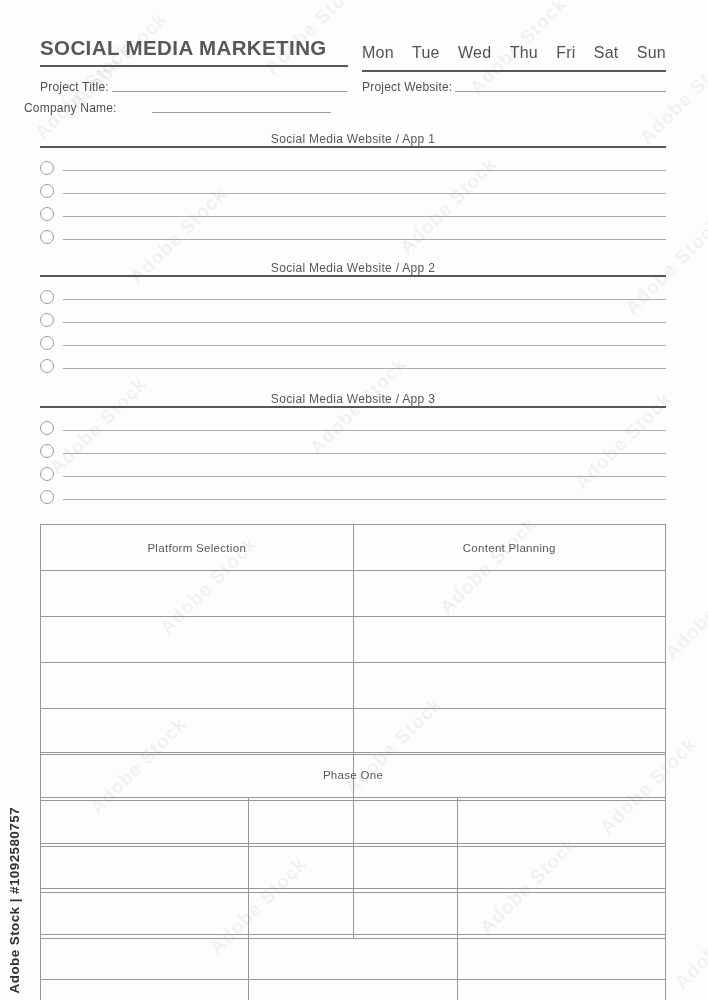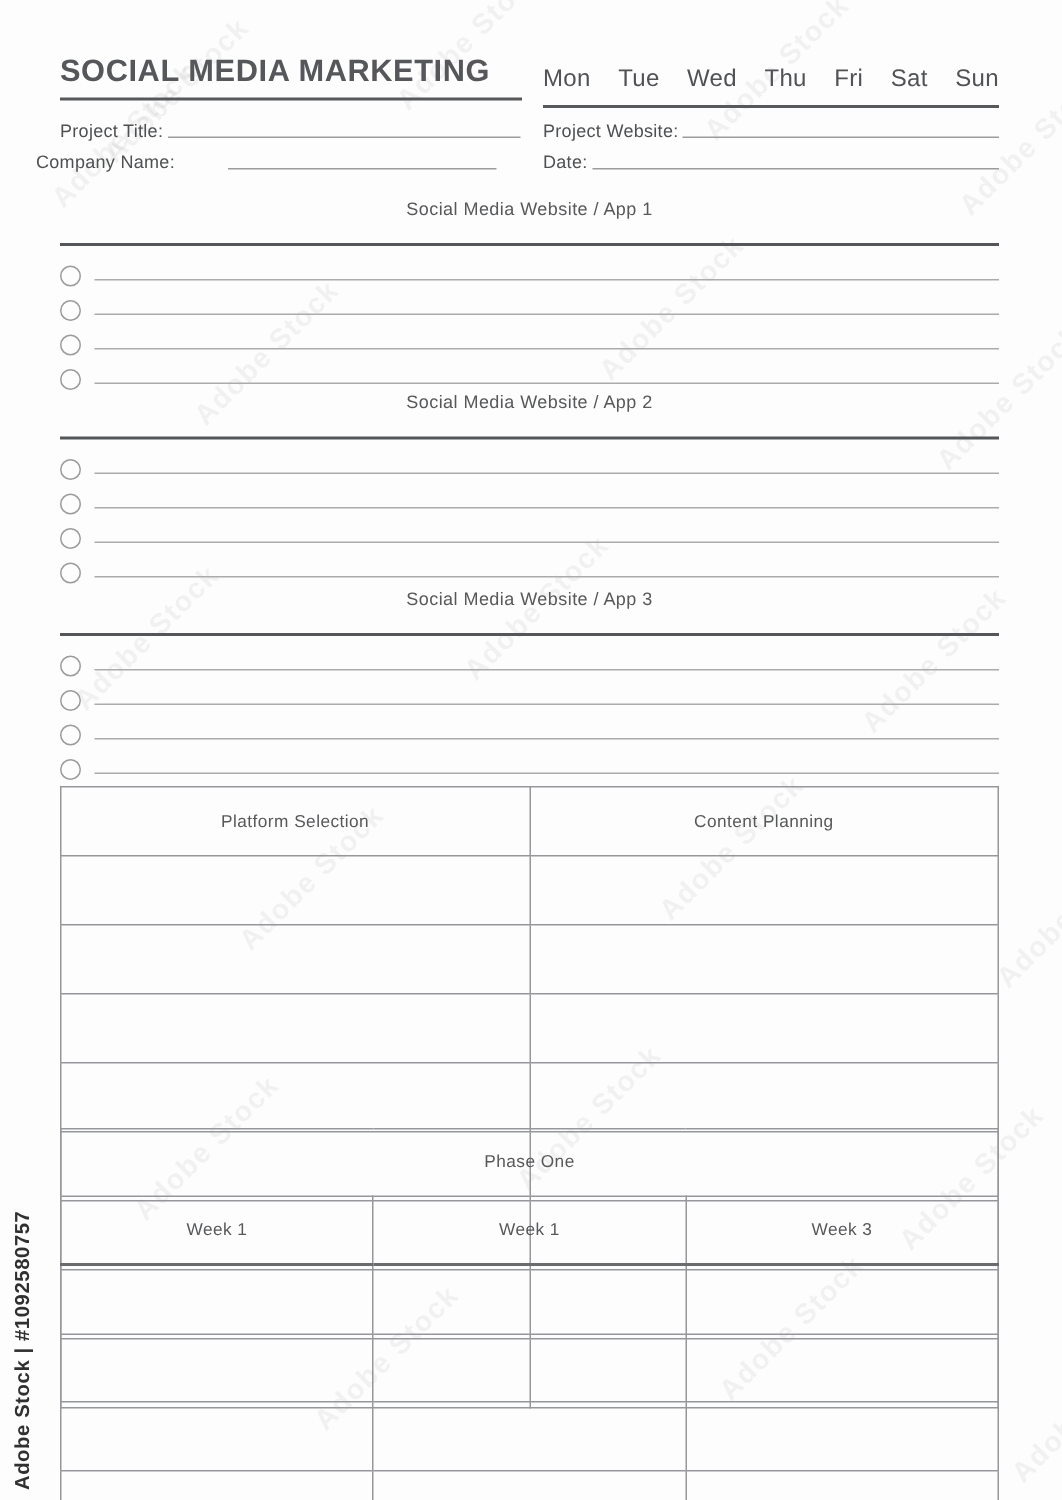--- a/index.html
+++ b/index.html
@@ -35,21 +35,21 @@
   .field .flabel{white-space:nowrap;}
   .field .write-line{flex:1;border-bottom:1px solid #9c9c9c;margin-left:3px;margin-bottom:2px;}
   .f-project-title  {left:40px; top:80px; width:307px;}
   .f-project-manager{left:362px;top:80px; width:304px;}
   .f-company-name   {left:24px; top:101px;width:307px;gap:32px;}
   .f-date           {left:362px;top:101px;width:304px;}
   
   .app-section{position:absolute;left:40px;width:626px;z-index:1;}
   .section-title{
     margin:0;text-align:center;font-size:12px;font-weight:400;color:#57585a;
-    letter-spacing:0.3px;padding-bottom:16px;border-bottom:2px solid #55565a;
+    letter-spacing:0.3px;padding-bottom:0;border-bottom:2px solid #55565a;
   }
   .check-row{height:23px;display:flex;align-items:flex-end;}
   .circle{
     width:12px;height:12px;border:1.5px solid #9b9b9b;border-radius:50%;
     flex:0 0 auto;margin-bottom:-4px;background:transparent;
   }
   .rule{flex:1;margin-left:9px;border-bottom:1px solid #ababab;}
   
   .tbl{
     position:absolute;left:40px;width:626px;z-index:1;
@@ -121,24 +121,20 @@
     <span class="write-line"></span>
   </div>
   <div class="field f-project-manager">
     <span class="flabel">Project Website:</span>
     <span class="write-line"></span>
   </div>
   <div class="field f-company-name">
     <span class="flabel">Company Name:</span>
     <span class="write-line"></span>
   </div>
-  <div class="field f-date">
-    <span class="flabel">Date:</span>
-    <span class="write-line"></span>
-  </div>
 
   <div id="app-sections">
       <section class="app-section" style="top: 132px;">
         <h2 class="section-title">Social Media Website / App 1</h2>
         <div class="check-row">
           <span class="circle"></span>
           <span class="rule"></span>
         </div>
         <div class="check-row">
           <span class="circle"></span>
@@ -234,25 +230,20 @@
           <td></td>
         </tr>
       </tbody>
   </table>
 
   <table class="tbl phase-table">
     <thead>
       <tr>
         <th class="phase-title-cell" colspan="3">Phase One</th>
       </tr>
-      <tr class="week-header">
-          <th>Week 1</th>
-          <th>Week 1</th>
-          <th>Week 3</th>
-        </tr>
     </thead>
     <tbody>
         <tr>
           <td></td>
           <td></td>
           <td></td>
         </tr>
         <tr>
           <td></td>
           <td></td>

